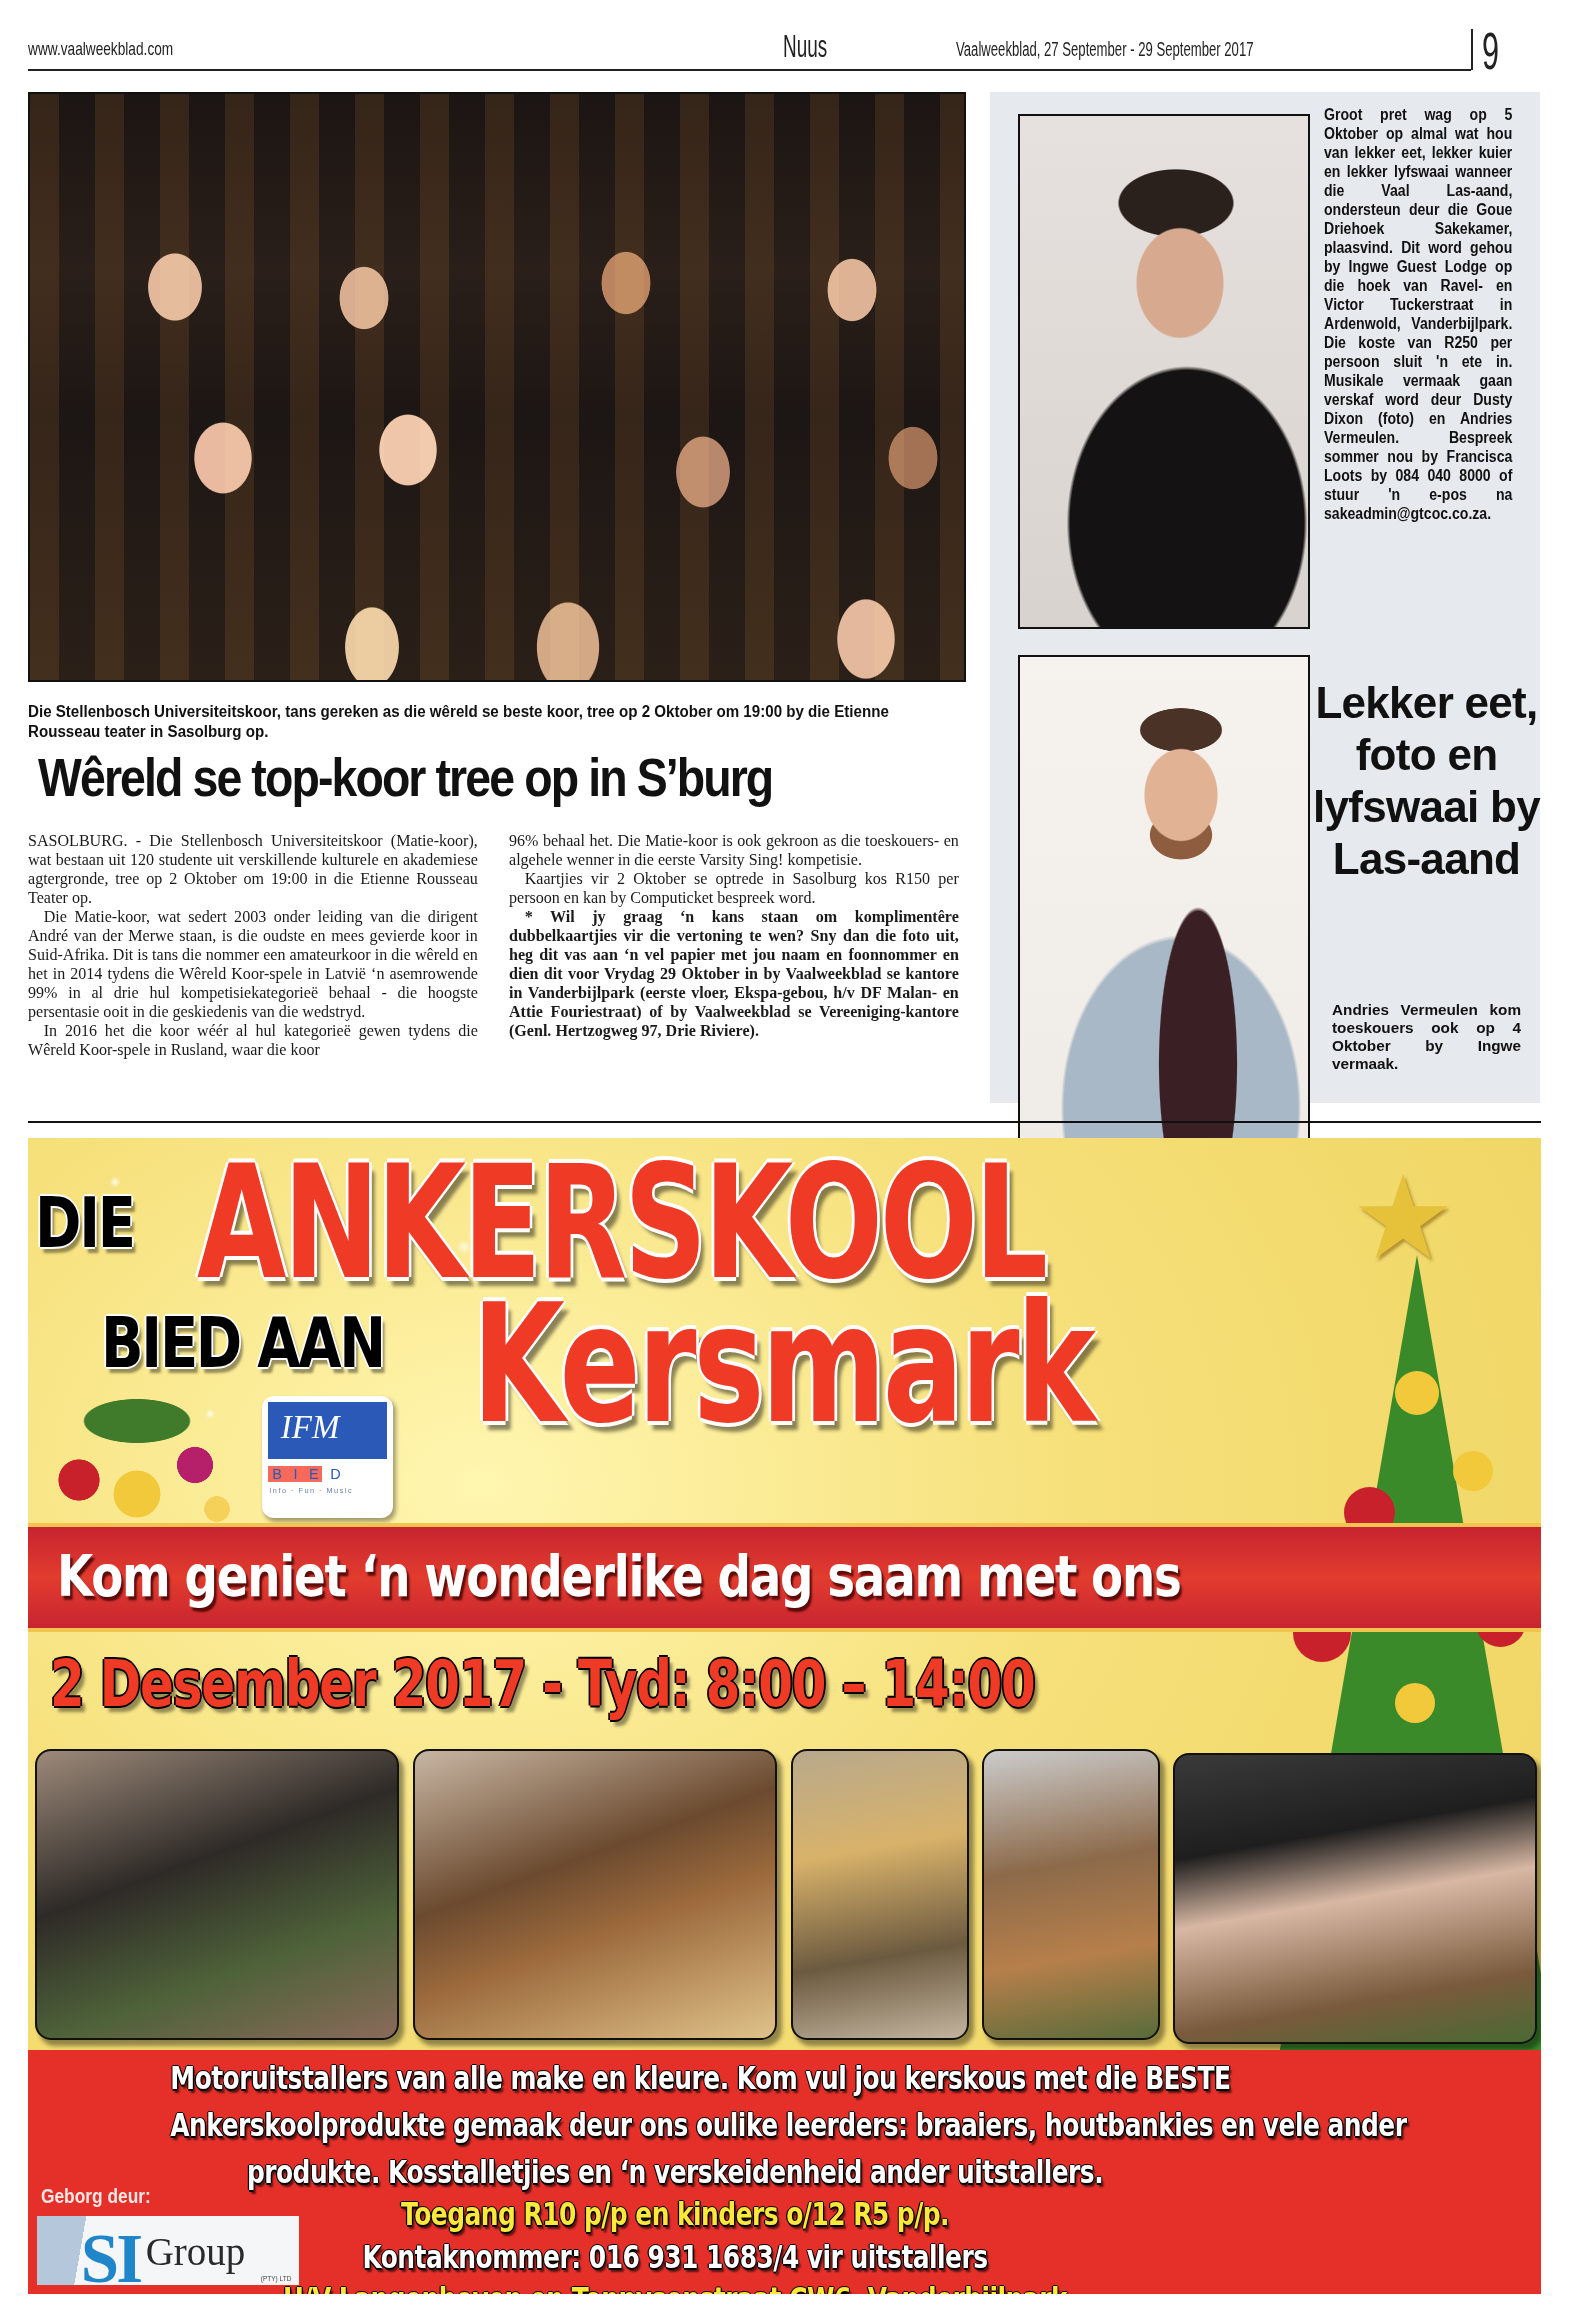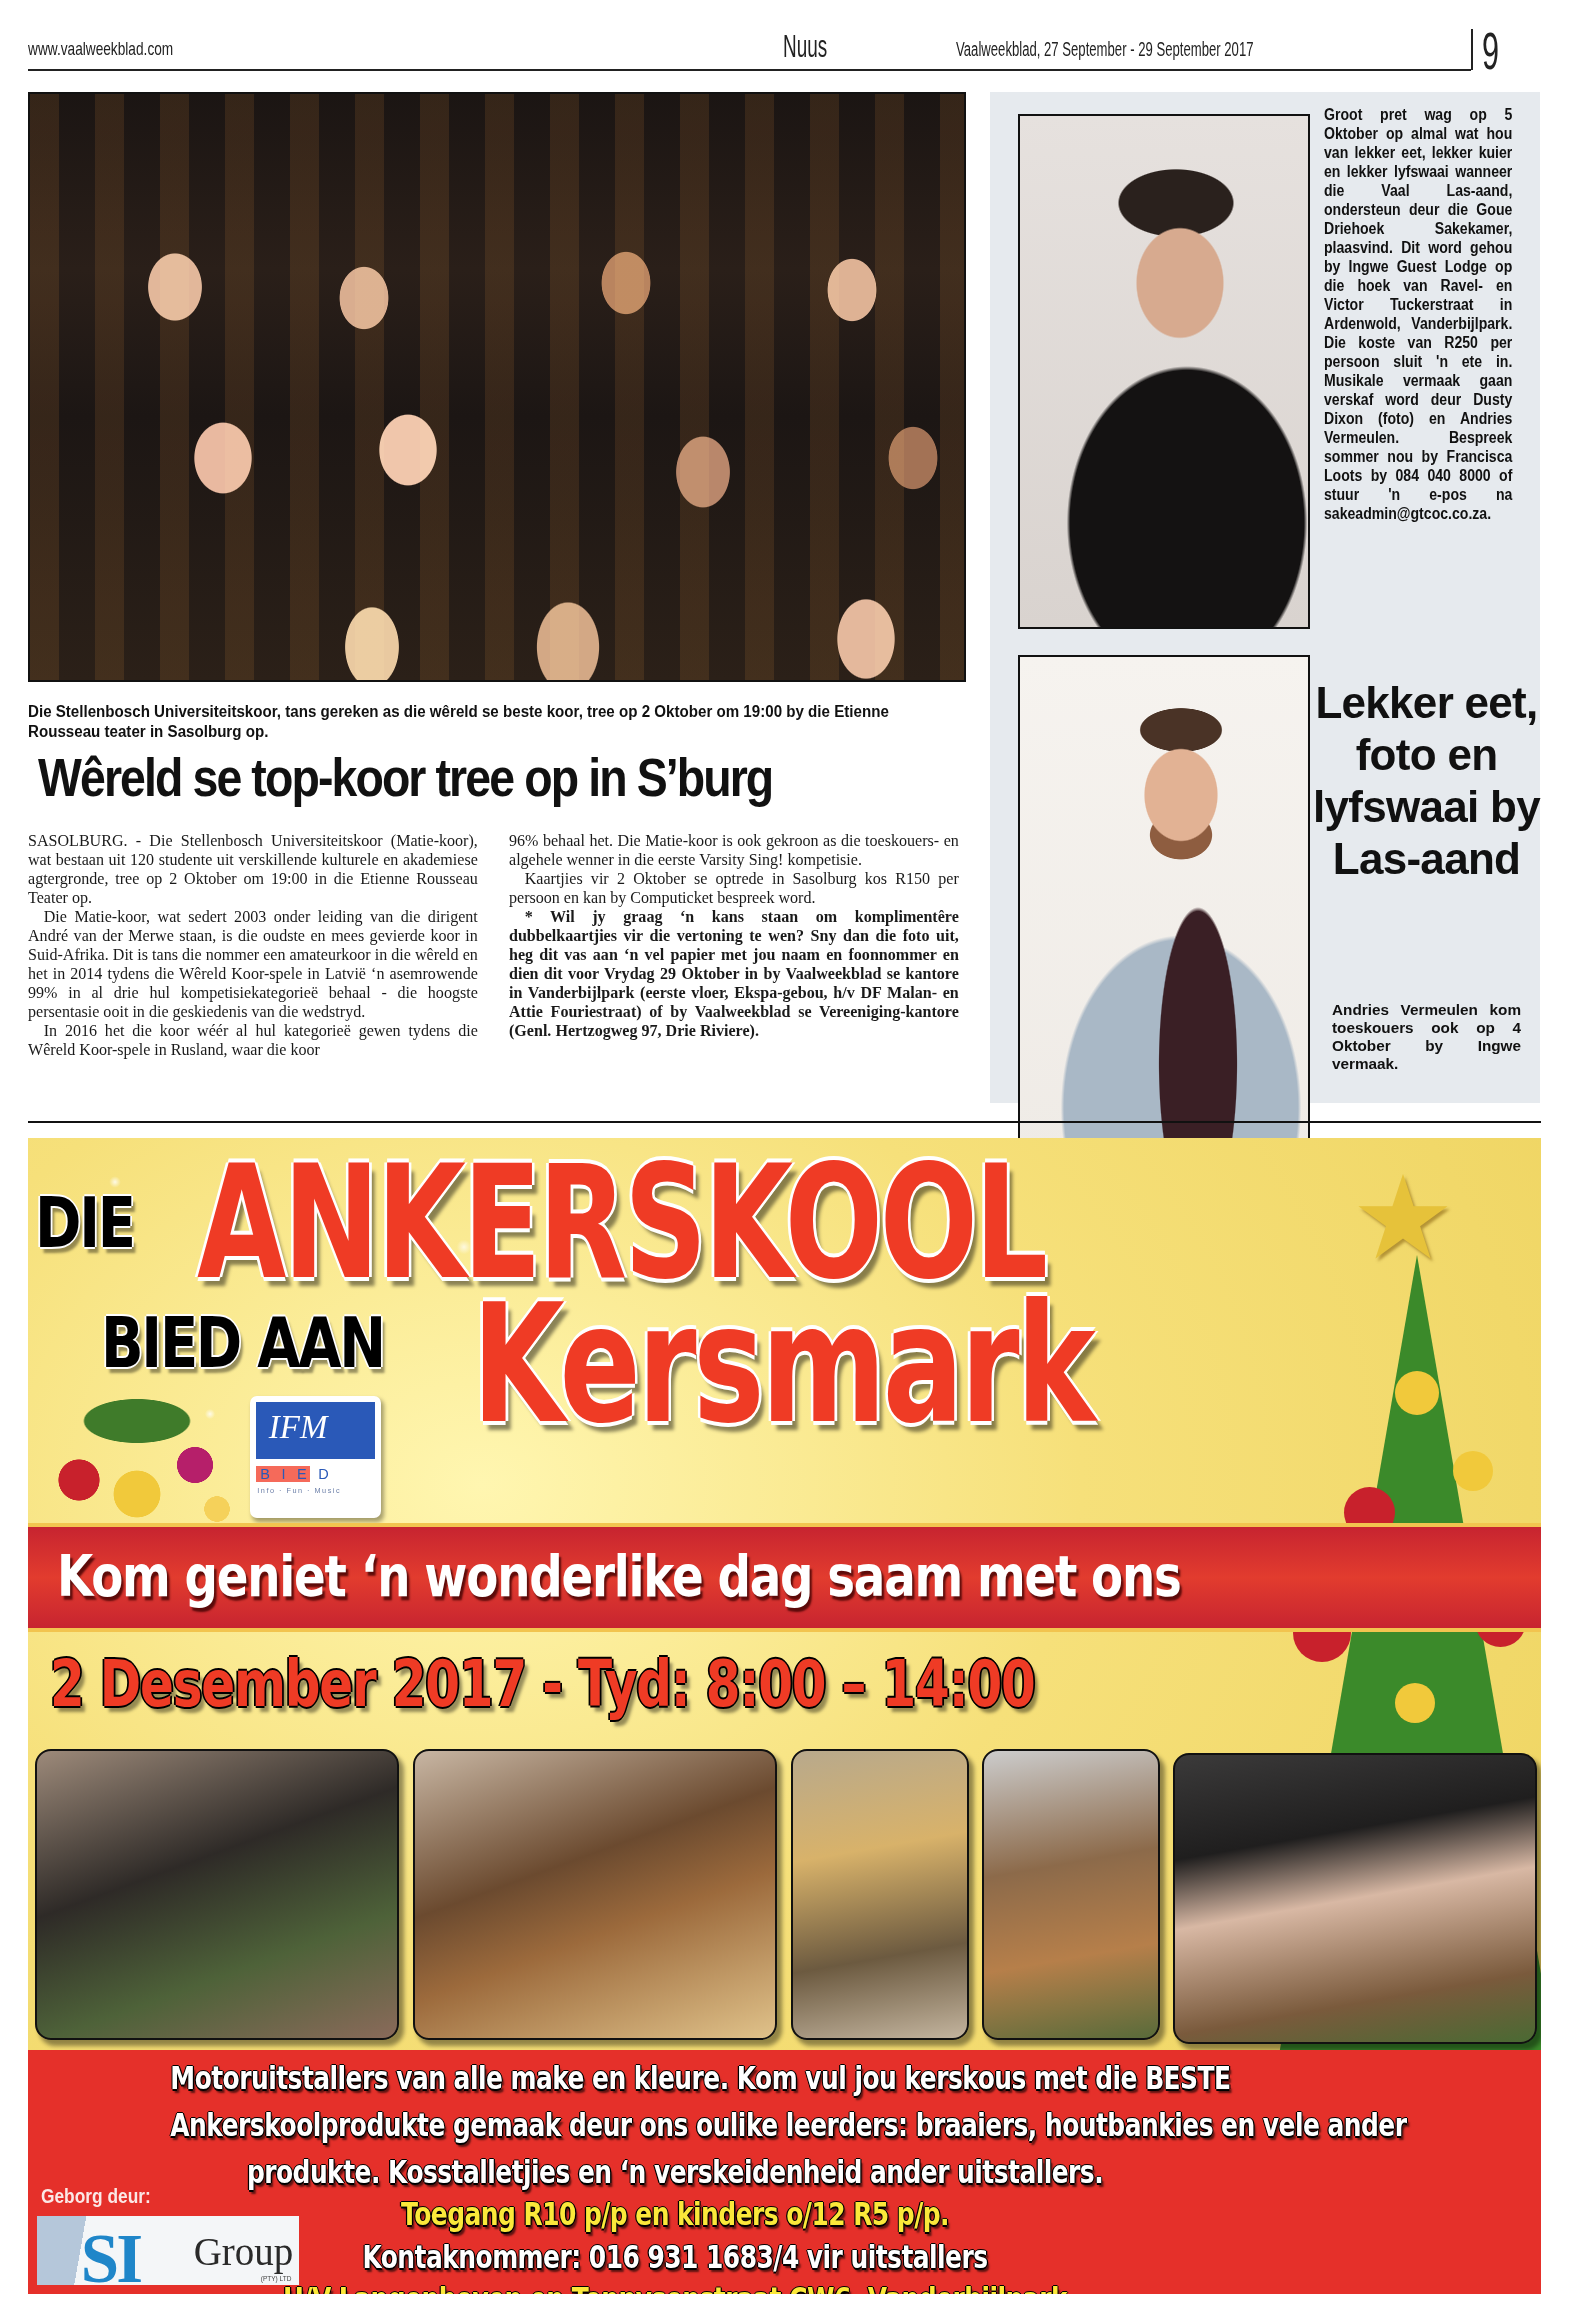--- a/index.html
+++ b/index.html
@@ -82,21 +82,21 @@
   }
   .ad-die { position: absolute; left: 7.3px; top: 44px; font-family: "DejaVu Sans", sans-serif; font-weight: bold; font-size: 70px; color: #000; letter-spacing: -2.9px; transform: scaleX(0.8); transform-origin: left;
     text-shadow: 2.2px 0 #fff, -2.2px 0 #fff, 0 2.2px #fff, 0 -2.2px #fff, 4.4px 5.8px 2.9px rgba(0,0,0,.4); }
   .ad-bied { position: absolute; left: 73px; top: 164px; font-family: "DejaVu Sans", sans-serif; font-weight: bold; font-size: 70px; color: #000; letter-spacing: -2.9px; transform: scaleX(0.8); transform-origin: left;
     text-shadow: 2.2px 0 #fff, -2.2px 0 #fff, 0 2.2px #fff, 0 -2.2px #fff, 4.4px 5.8px 2.9px rgba(0,0,0,.4); }
   .ad-ankerskool { position: absolute; left: 169px; top: 7.3px; font-family: "DejaVu Sans", sans-serif; font-weight: bold; font-size: 156px; color: #ef3b25; letter-spacing: -4.4px; transform: scaleX(0.74); transform-origin: left; line-height: 1;
     text-shadow: 3.6px 0 #fff, -3.6px 0 #fff, 0 3.6px #fff, 0 -3.6px #fff, 7.3px 8.7px 4.4px rgba(0,0,0,.45); white-space: nowrap; }
   .ad-kersmark { position: absolute; left: 444px; top: 145px; font-family: "DejaVu Sans", sans-serif; font-weight: bold; font-size: 164px; color: #ef3b25; letter-spacing: -4.4px; transform: scaleX(0.73); transform-origin: left; line-height: 1;
     text-shadow: 3.6px 0 #fff, -3.6px 0 #fff, 0 3.6px #fff, 0 -3.6px #fff, 7.3px 8.7px 4.4px rgba(0,0,0,.45); white-space: nowrap; }
 
-  .ifm-logo { position: absolute; left: 222px; top: 258px; width: 131px; height: 122px; background: #fff; border-radius: 7px; box-shadow: 2.9px 3.6px 4.4px rgba(0,0,0,.35); overflow: hidden; }
+  .ifm-logo { position: absolute; left: 234px; top: 258px; width: 131px; height: 122px; background: #fff; border-radius: 12px; box-shadow: 2.9px 3.6px 4.4px rgba(0,0,0,.35); overflow: hidden; }
   .ifm-top { position: absolute; left: 5.8px; top: 5.8px; width: 119px; height: 57px; background: #2a59b8; }
   .ifm-name { position: absolute; left: 13px; top: 7.3px; font-family: "Liberation Serif", serif; font-size: 33px; color: #fff; font-style: italic; }
   .ifm-freq { position: absolute; right: 14.5px; top: 41px; font-size: 14.5px; font-weight: bold; color: #fff; margin-top: 20px; }
   .ifm-radio { position: absolute; left: 5.8px; top: 70px; width: 119px; font-size: 14.5px; letter-spacing: 11.6px; color: #2a59b8; background: linear-gradient(90deg, #f56a5a 0 45%, #fff 45%); padding-left: 4.4px; }
   .ifm-tag { position: absolute; left: 7.3px; top: 90px; font-size: 7.3px; letter-spacing: 1.5px; color: #6b7fa8; }
 
   .ornaments-left { position: absolute; left: 0; top: 218px; width: 233px; height: 167px;
     background:
       radial-gradient(circle 29px at 51px 124px, #c8212c 70%, transparent 72%),
       radial-gradient(circle 33px at 109px 138px, #f1c93b 70%, transparent 72%),
@@ -132,21 +132,21 @@
   .ad-info-line.l1 { top: 8.7px; font-size: 32px; transform: scaleX(0.78); transform-origin: center; }
   .ad-info-line.l2 { top: 56px; font-size: 32px; transform: scaleX(0.78); transform-origin: center; }
   .ad-info-line.l3 { top: 103px; font-size: 32px; transform: scaleX(0.78); transform-origin: center; }
   .ad-info-line.l4 { top: 145px; font-size: 32px; color: #fbe83a; transform: scaleX(0.78); transform-origin: center; }
   .ad-info-line.l5 { top: 188px; font-size: 32px; transform: scaleX(0.78); transform-origin: center; }
   .ad-info-line.l6 { top: 230px; font-size: 32px; color: #fbe83a; transform: scaleX(0.78); transform-origin: center; }
 
   .sponsor-label { position: absolute; left: 13px; top: 1047px; font-size: 20.4px; color: #fbe8e6; font-weight: bold; transform: scaleX(0.85); transform-origin: left; }
   .sponsor-logo { position: absolute; left: 8.7px; top: 1078px; width: 262px; height: 69px; background: linear-gradient(100deg, #b5c7da 0 18%, #f4f6f8 18%); }
   .sponsor-si { position: absolute; left: 44px; top: 4.4px; font-family: "Liberation Serif", serif; font-size: 69px; font-weight: bold; color: #1f86c9; letter-spacing: -2.9px; }
-  .sponsor-group { position: absolute; left: 109px; top: 13px; font-family: "Liberation Serif", serif; font-size: 39px; color: #2a2a2a; margin-left: 48px; }
+  .sponsor-group { position: absolute; left: 109px; top: 13px; font-family: "Liberation Serif", serif; font-size: 39px; color: #2a2a2a; }
   .sponsor-pty { position: absolute; right: 7.3px; bottom: 2.9px; font-size: 6.5px; color: #444; }
 </style>
 </head>
 <body>
 
 <header class="masthead">
   <span class="mh-url">www.vaalweekblad.com</span>
   <span class="mh-section">Nuus</span>
   <span class="mh-date">Vaalweekblad, 27 September - 29 September 2017</span>
   <div class="mh-rule"></div>

